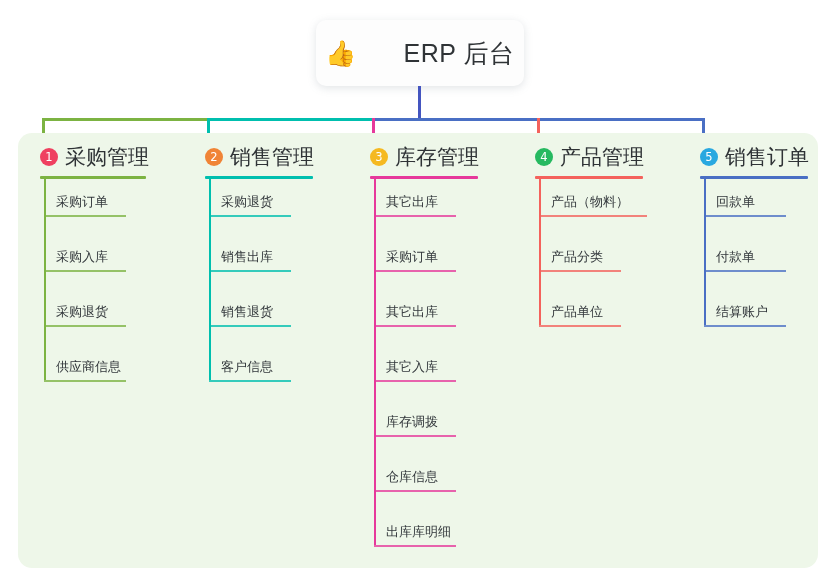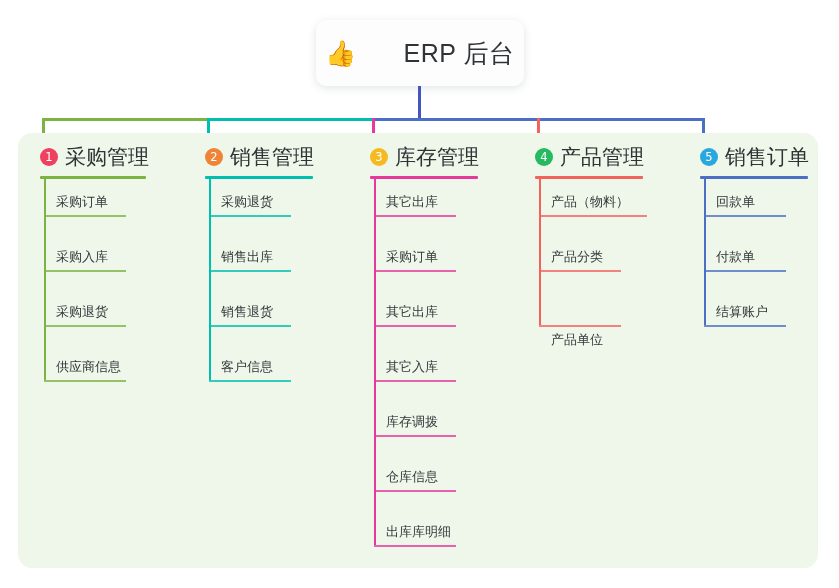--- a/index.html
+++ b/index.html
@@ -139,21 +139,21 @@
           <div class="col-head">
             <span class="badge" style="background: rgb(38, 185, 96);">4</span>
             <span class="col-title">产品管理</span>
           </div>
           <div class="head-rule" style="left: 0px; top: 43px; width: 108px; background: rgb(244, 98, 92);"></div>
           <div class="spine" style="left: 4px; top: 43px; height: 149px; background: rgb(244, 98, 92);"></div>
           <div class="leaf-label" style="left: 16px; top: 60px; font-family: Liberation Mono, monospace;">产品（物料）</div>
           <div class="leaf-rule" style="left: 4px; top: 82px; width: 108px; background: rgb(244, 98, 92); opacity: 0.78;"></div>
           <div class="leaf-label" style="left: 16px; top: 115px;">产品分类</div>
           <div class="leaf-rule" style="left: 4px; top: 137px; width: 82px; background: rgb(244, 98, 92); opacity: 0.78;"></div>
-          <div class="leaf-label" style="left: 16px; top: 170px; margin-top: 28px;">产品单位</div>
+          <div class="leaf-label" style="left: 16px; top: 170px;">产品单位</div>
           <div class="leaf-rule" style="left: 4px; top: 192px; width: 82px; background: rgb(244, 98, 92); opacity: 0.78;"></div>
         </div>
         <div class="col" style="left: 682px;">
           <div class="col-head">
             <span class="badge" style="background: rgb(41, 168, 224);">5</span>
             <span class="col-title">销售订单</span>
           </div>
           <div class="head-rule" style="left: 0px; top: 43px; width: 108px; background: rgb(74, 111, 196);"></div>
           <div class="spine" style="left: 4px; top: 43px; height: 149px; background: rgb(74, 111, 196);"></div>
           <div class="leaf-label" style="left: 16px; top: 60px;">回款单</div>

